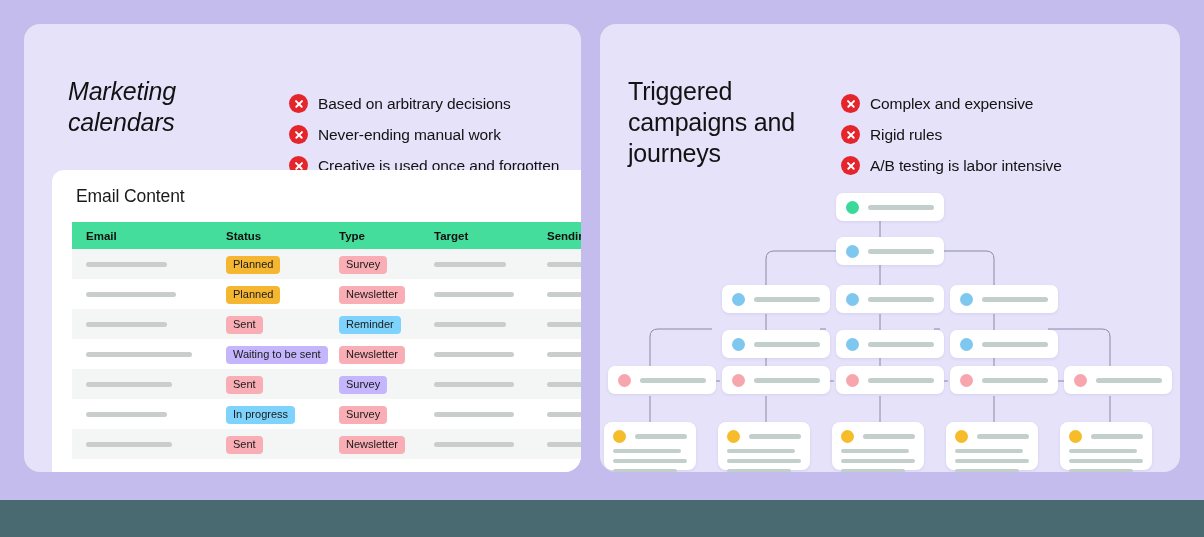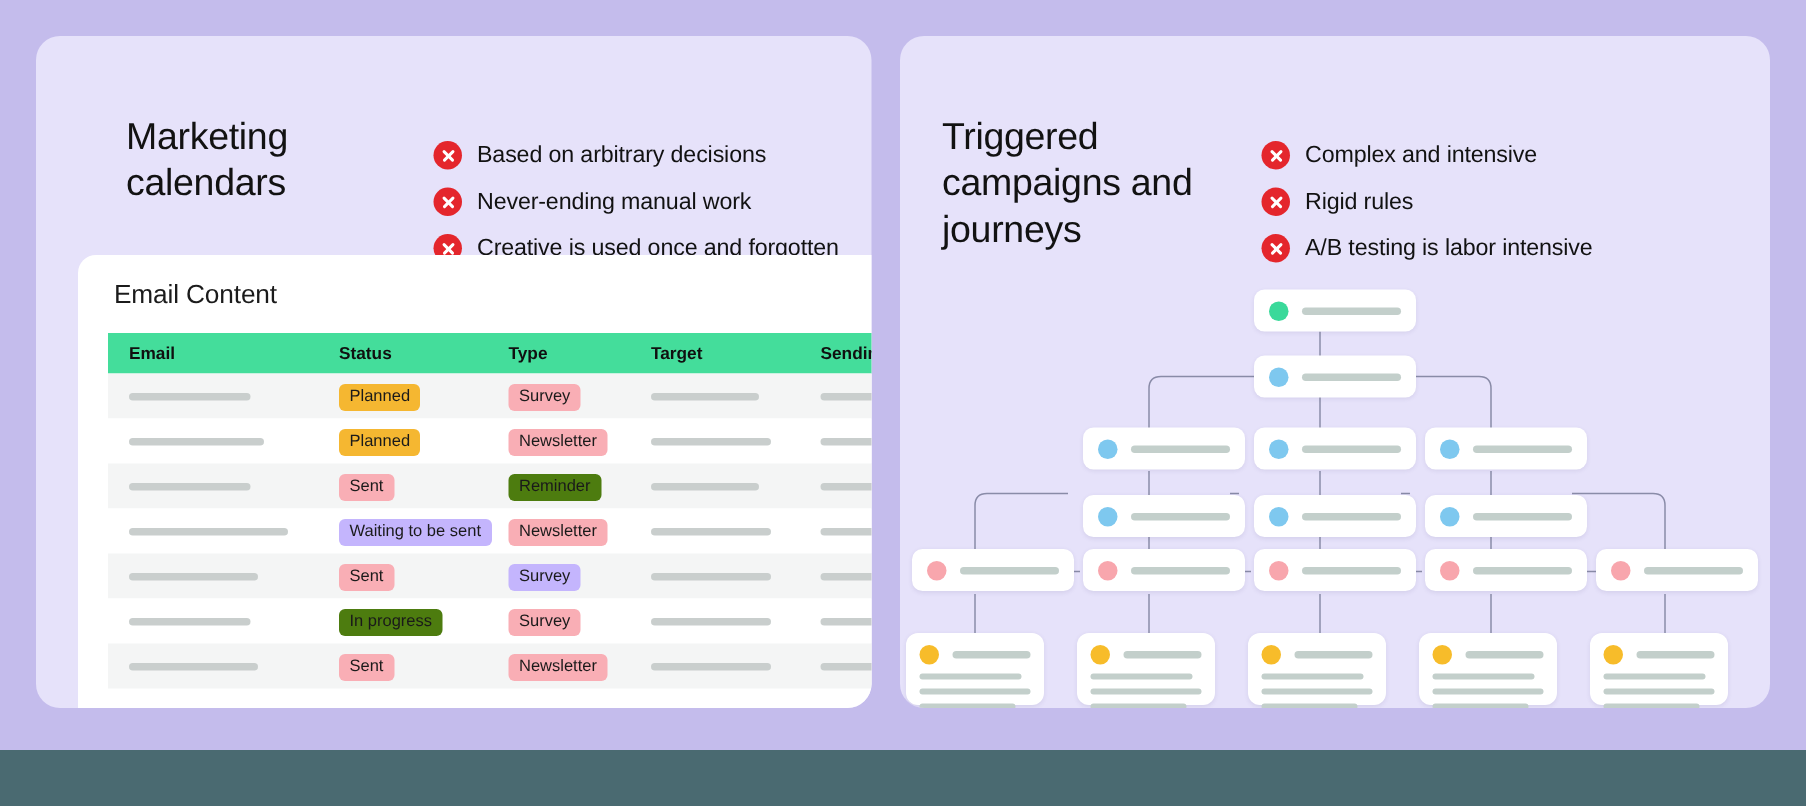--- a/index.html
+++ b/index.html
@@ -17,21 +17,21 @@
   
   .panel{position:absolute;top:24px;height:448px;background:#e6e2fa;border-radius:16px;overflow:hidden;}
   .panel-left{left:24px;width:557px;}
   .panel-right{left:600px;width:580px;}
 
   .panel-head{position:absolute;left:0;top:0;width:100%;height:150px;}
   .panel-title{
     position:absolute;font-size:25px;line-height:31px;color:#121212;font-weight:400;
     letter-spacing:-.2px;
   }
-  .panel-left .panel-title{left:60px;top:52px;width:200px;}
+  .panel-left .panel-title{left:44px;top:52px;width:200px;font-style:italic;}
   .panel-right .panel-title{left:28px;top:52px;width:205px;}
 
   .bullets{position:absolute;}
   .panel-left .bullets{left:265px;top:58px;}
   .panel-right .bullets{left:241px;top:58px;}
   .bullet{display:flex;align-items:flex-end;height:31px;margin-bottom:0;}
   .bullet + .bullet{margin-top:0;}
   .x-icon{
     width:19px;height:19px;border-radius:50%;background:#e4262c;
     margin-right:10px;flex:0 0 19px;position:relative;
@@ -65,21 +65,21 @@
   .c-sending{width:120px;}
 
   .skel{height:5px;border-radius:3px;background:#c9cecd;display:block;}
   .badge{
     display:inline-block;font-size:11px;color:#1a1a1a;border-radius:4px;
     padding:3px 7px 4px;line-height:1;white-space:nowrap;
   }
   .b-amber{background:#f5b731;}
   .b-pink{background:#f9aeb5;}
   .b-blue{background:#c4b5fd;}
-  .b-purple{background:#4d7c0f;}
+  .b-purple{background:#7dd3fc;}
 
   
   .flow{position:absolute;left:0;top:150px;width:580px;height:298px;}
   .flow svg{position:absolute;left:0;top:0;}
   .node{
     position:absolute;background:#fff;border-radius:7px;display:flex;align-items:center;
     box-shadow:0 1px 3px rgba(70,60,120,.10);
   }
   .node-sm{height:28px;padding:0 10px;}
   .dot{border-radius:50%;flex:0 0 auto;}
@@ -239,21 +239,21 @@
   </div>
 
   <div class="panel panel-right">
 
     <div class="panel-head">
       <div class="panel-title">Triggered campaigns and journeys</div>
 
       <div class="bullets">
         <div class="bullet">
           <span class="x-icon"></span>
-          <span class="bullet-text">Complex and intensive</span>
+          <span class="bullet-text">Complex and expensive</span>
         </div>
         <div class="bullet">
           <span class="x-icon"></span>
           <span class="bullet-text">Rigid rules</span>
         </div>
         <div class="bullet">
           <span class="x-icon"></span>
           <span class="bullet-text">A/B testing is labor intensive</span>
         </div>
       </div>

